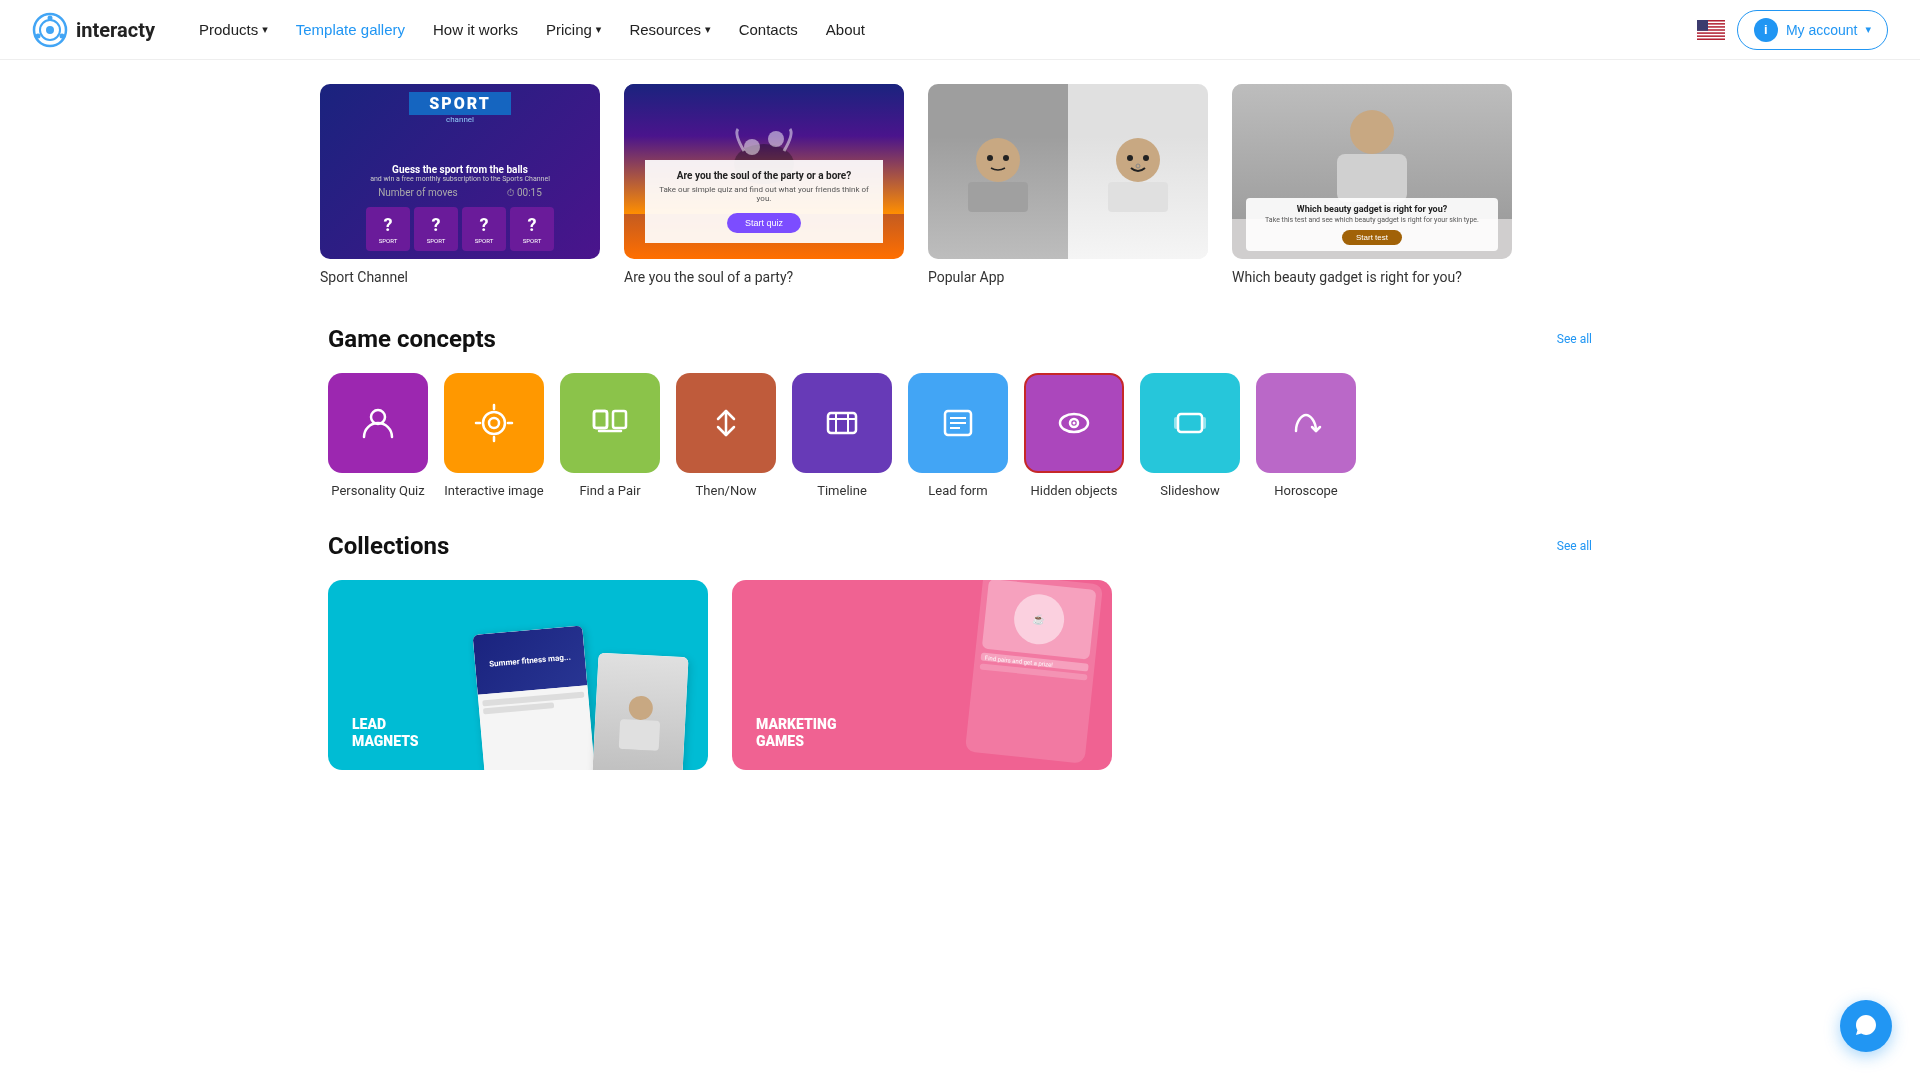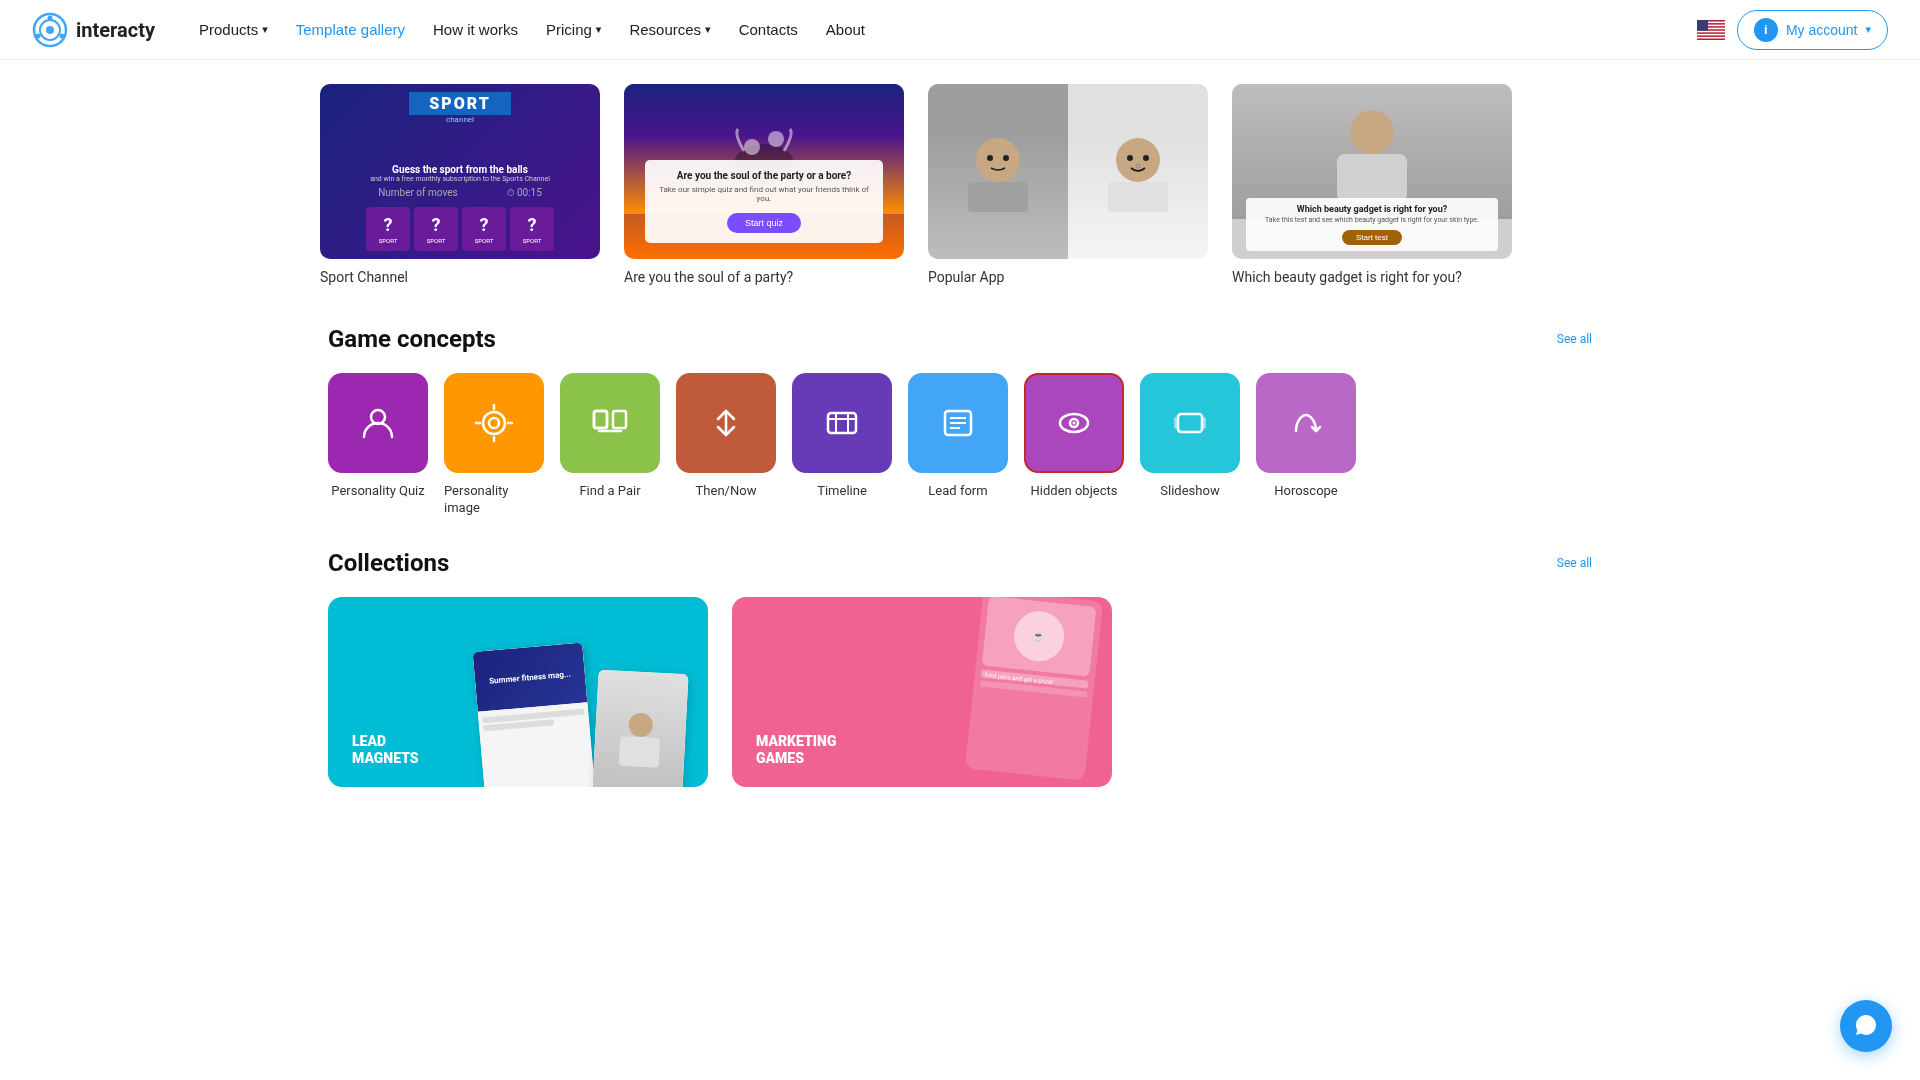--- a/index.html
+++ b/index.html
@@ -103,21 +103,21 @@
 
     
     .concepts-grid { display: flex; gap: 16px; overflow-x: auto; padding-bottom: 8px; }
     .concept-item { flex: 0 0 100px; display: flex; flex-direction: column; align-items: center; gap: 10px; cursor: pointer; }
     .concept-icon {
       width: 100px; height: 100px; border-radius: 14px;
       display: flex; align-items: center; justify-content: center;
     }
     .concept-icon.selected { border: 2.5px solid #c62828; }
     .concept-icon svg { width: 40px; height: 40px; }
-    .concept-label { font-size: 13px; color: #333; line-height: 1.3; }
+    .concept-label { font-size: 13px; color: #333; text-align: center; line-height: 1.3; }
 
     
     .collections-row { display: flex; gap: 24px; }
     .collection-card { flex: 0 0 380px; height: 190px; border-radius: 14px; overflow: hidden; position: relative; cursor: pointer; }
     .collection-lead { background: #00BCD4; }
     .collection-marketing { background: #F06292; }
     .collection-title {
       position: absolute; bottom: 20px; left: 24px;
       color: #fff; font-size: 14px; font-weight: 900; line-height: 1.2; text-transform: uppercase;
     }
@@ -245,21 +245,21 @@
           <div style="position:absolute;top:0;left:0;right:0;height:130px;background:linear-gradient(180deg,#1a237e 0%,#4a148c 40%,#ff8f00 100%);display:flex;align-items:center;justify-content:center;">
             <svg width="80" height="80" viewBox="0 0 80 80">
               <ellipse cx="40" cy="55" rx="30" ry="20" fill="rgba(0,0,0,0.3)"></ellipse>
               <circle cx="28" cy="38" r="8" fill="rgba(255,255,255,0.5)"></circle>
               <circle cx="52" cy="30" r="8" fill="rgba(255,255,255,0.5)"></circle>
 
               <path d="M20 42 Q10 25 14 20" stroke="rgba(255,255,255,0.5)" stroke-width="3" fill="none"></path>
               <path d="M60 42 Q70 25 66 20" stroke="rgba(255,255,255,0.5)" stroke-width="3" fill="none"></path>
             </svg>
           </div>
-          <div style="background:rgba(255,255,255,0.92);border-radius:5px;padding:10px 14px;width:85%;text-align:center;z-index:1;">
+          <div style="background:rgba(255,255,255,0.92);border-radius:0;padding:10px 14px;width:85%;text-align:center;z-index:1;">
             <div style="font-size:10px;font-weight:700;color:#222;">Are you the soul of the party or a bore?</div>
             <div style="font-size:8px;color:#555;margin-top:4px;">Take our simple quiz and find out what your friends think of you.</div>
             <button class="party-btn">Start quiz</button>
           </div>
         </div>
       </div>
       <div class="template-card-label">Are you the soul of a party?</div>
     </div>
 
     <div class="template-card">
@@ -339,21 +339,21 @@
         <div class="concept-icon" style="background:#FF9800;">
           <svg viewBox="0 0 40 40" fill="none" xmlns="http://www.w3.org/2000/svg">
             <circle cx="20" cy="20" r="5" stroke="white" stroke-width="2.5"></circle>
             <circle cx="20" cy="20" r="11" stroke="white" stroke-width="2.5"></circle>
             <line x1="20" y1="6" x2="20" y2="2" stroke="white" stroke-width="2.5" stroke-linecap="round"></line>
             <line x1="20" y1="38" x2="20" y2="34" stroke="white" stroke-width="2.5" stroke-linecap="round"></line>
             <line x1="34" y1="20" x2="38" y2="20" stroke="white" stroke-width="2.5" stroke-linecap="round"></line>
             <line x1="2" y1="20" x2="6" y2="20" stroke="white" stroke-width="2.5" stroke-linecap="round"></line>
           </svg>
         </div>
-        <span class="concept-label">Personality image</span>
+        <span class="concept-label">Interactive image</span>
       </div>
 
       <div class="concept-item">
         <div class="concept-icon" style="background:#8BC34A;">
           <svg viewBox="0 0 40 40" fill="none" xmlns="http://www.w3.org/2000/svg">
             <rect x="4" y="8" width="13" height="17" rx="2" stroke="white" stroke-width="2.5"></rect>
             <rect x="23" y="8" width="13" height="17" rx="2" stroke="white" stroke-width="2.5"></rect>
             <rect x="4" y="8" width="13" height="17" rx="2" stroke="white" stroke-width="2.5"></rect>
             <line x1="9" y1="28" x2="31" y2="28" stroke="white" stroke-width="2.5" stroke-linecap="round"></line>
           </svg>

